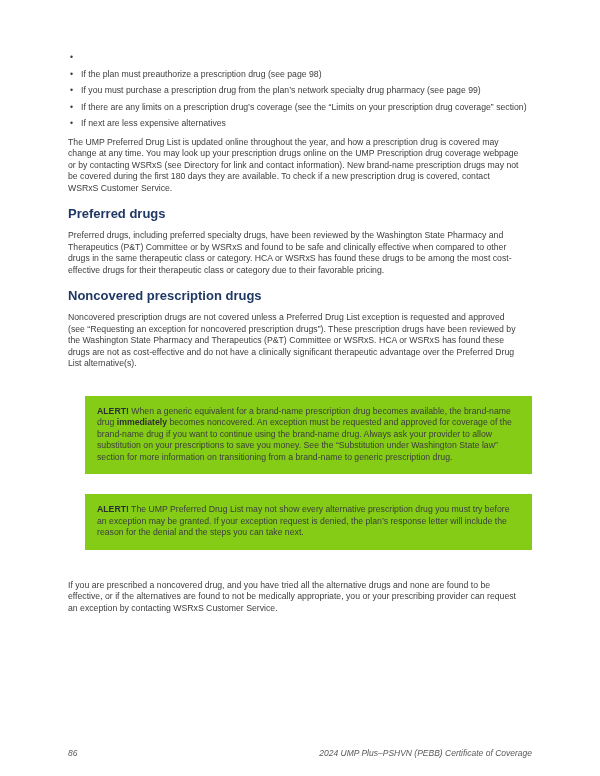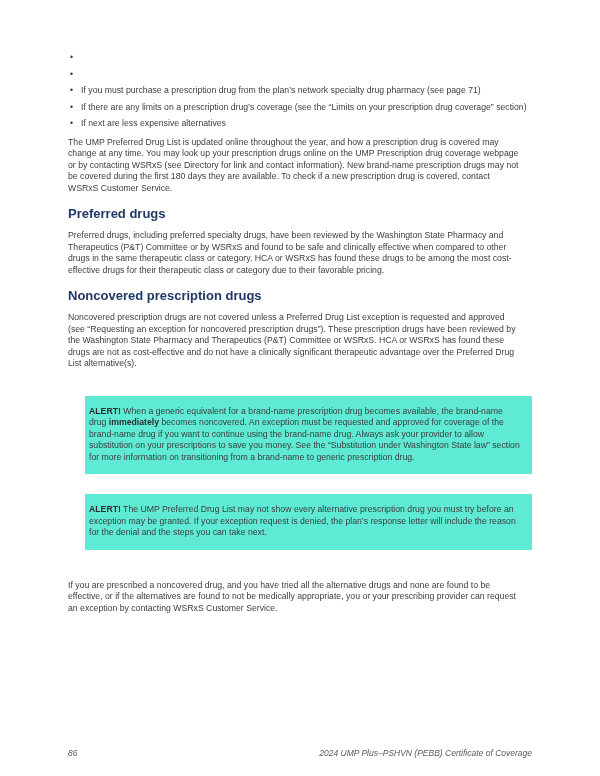--- a/index.html
+++ b/index.html
@@ -43,22 +43,22 @@
   }
   .h1 {
     margin: 30px 0 0 0;
     font-size: 16.5px;
     line-height: 21px;
     font-weight: bold;
     color: #1f3864;
   }
   .alert {
     margin: 26px 0 0 17px;
-    background: #5eead4;
-    padding: 10px 12px 11px 4px;
+    background: #84cc16;
+    padding: 10px 12px 11px 12px;
   }
   .alert .body { margin: 0; }
   .alert2 { margin-top: 20px; }
   .closing { margin-top: 30px; }
   strong { color: #2e2e2e; }
   .footer {
     position: absolute;
     left: 68px;
     right: 68px;
     bottom: 17px;
@@ -75,24 +75,25 @@
 <body>
 
 <div class="page">
 
   <ul class="bullets">
     <li>
       <span class="marker">•</span>
     </li>
     <li>
       <span class="marker">•</span>
+      <span>If the plan must preauthorize a prescription drug (see page 98)</span>
     </li>
     <li>
       <span class="marker">•</span>
-      <span>If you must purchase a prescription drug from the plan’s network specialty drug pharmacy (see page 71)</span>
+      <span>If you must purchase a prescription drug from the plan’s network specialty drug pharmacy (see page 99)</span>
     </li>
     <li>
       <span class="marker">•</span>
       <span>If there are any limits on a prescription drug’s coverage (see the “Limits on your prescription drug coverage” section)</span>
     </li>
     <li>
       <span class="marker">•</span>
       <span>If next are less expensive alternatives</span>
     </li>
   </ul>

